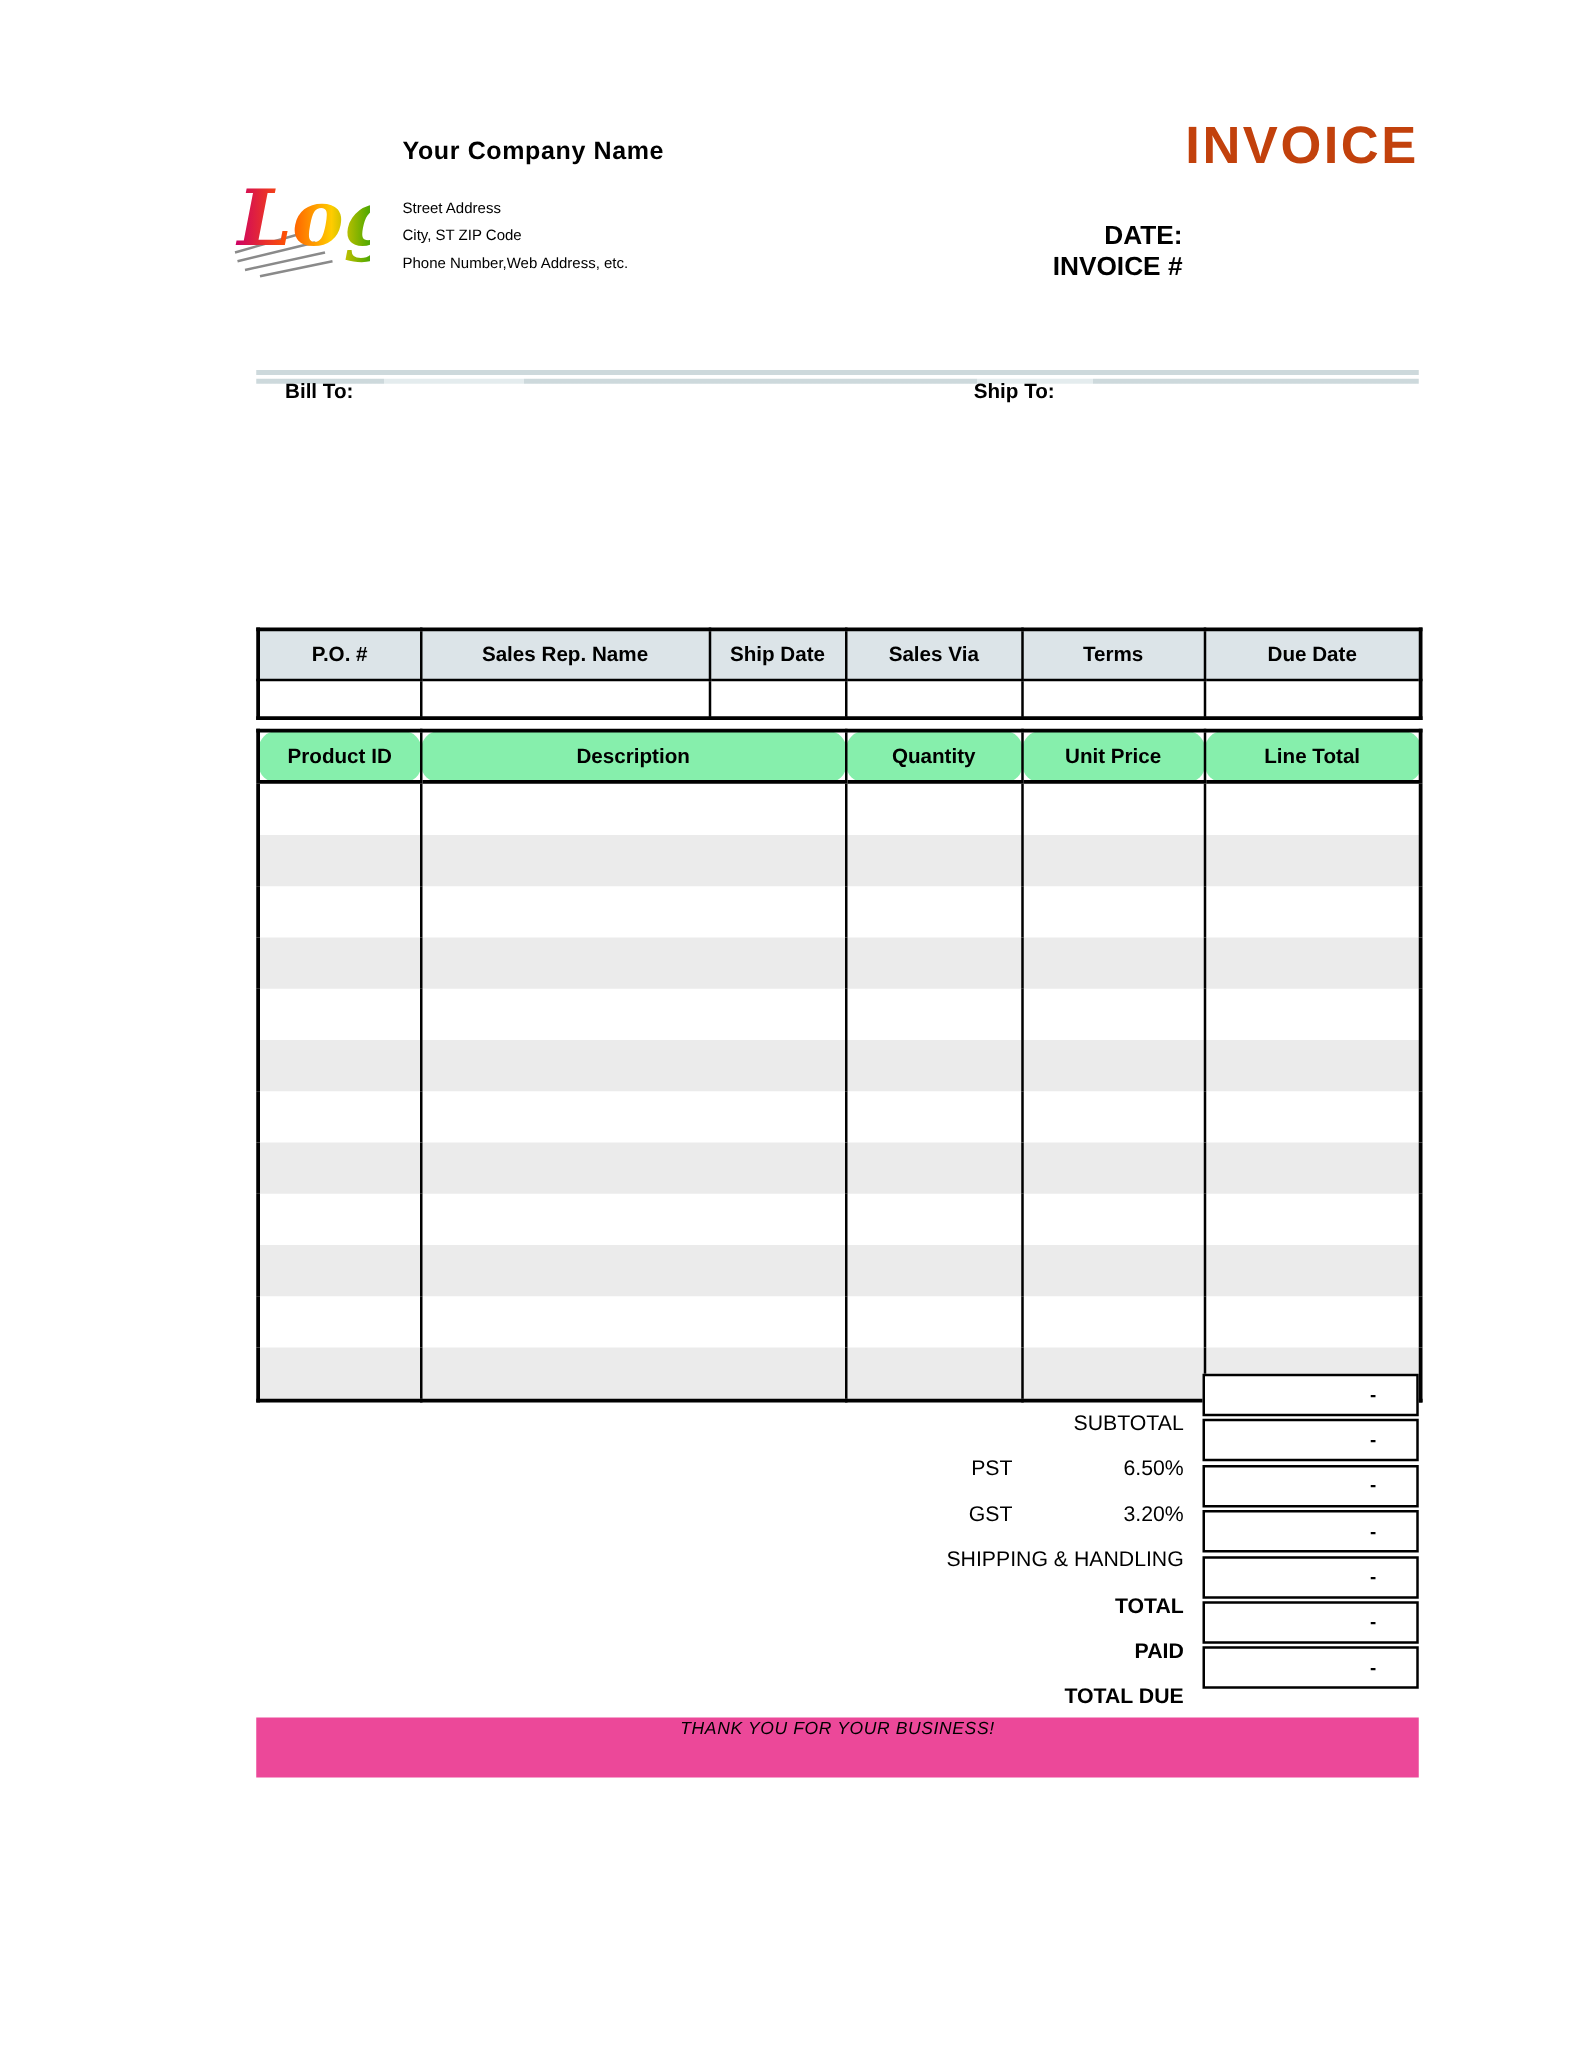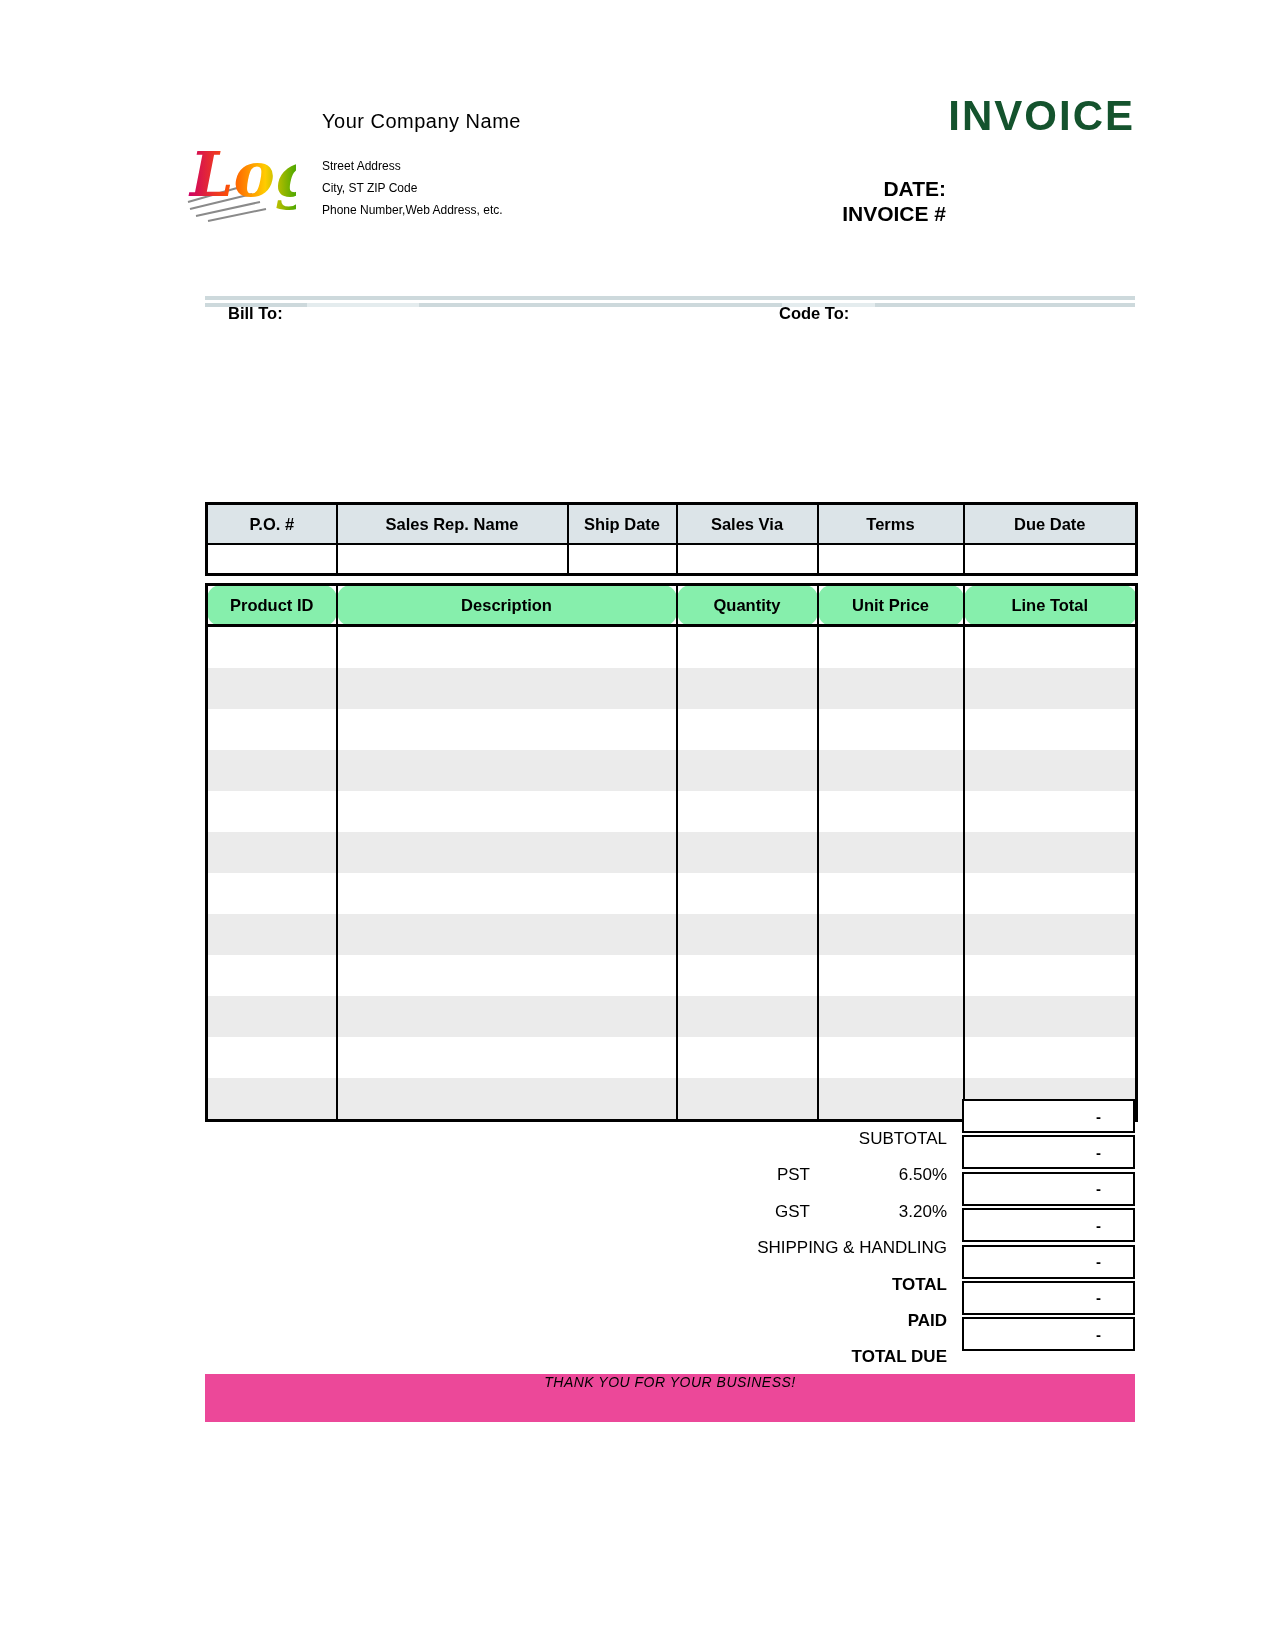--- a/index.html
+++ b/index.html
@@ -2,25 +2,25 @@
 <html><head>
 <meta charset="utf-8">
 <style>
   html,body{margin:0;padding:0;background:#ffffff;}
   .page{
     position:relative;width:1275px;height:1650px;background:#ffffff;
     font-family:"Liberation Sans", sans-serif;color:#000;overflow:hidden;
   }
   
   .logo{position:absolute;left:186px;top:110px;width:110px;height:115px;}
-  .company-name{position:absolute;left:322px;top:110px;font-size:20px;font-weight:normal;letter-spacing:.5px;}
+  .company-name{position:absolute;left:322px;top:110px;font-size:20px;font-weight:bold;letter-spacing:.5px;}
   .address{position:absolute;left:322px;top:155px;font-size:12px;line-height:22px;}
   .invoice-title{
     position:absolute;right:140px;top:92px;font-size:42px;font-weight:bold;
-    letter-spacing:2px;color:#14532d;
+    letter-spacing:2px;color:#c2410c;
   }
   .meta{position:absolute;right:329px;top:176px;text-align:right;font-size:21px;font-weight:bold;line-height:25px;}
   
   .divider-a{position:absolute;left:205px;top:296px;width:930px;height:4px;background:#cdd9dc;}
   .divider-b{position:absolute;left:205px;top:303px;width:930px;height:4px;
     background:linear-gradient(to right,#cdd9dc 0 11%,#e4ecee 11% 23%,#cdd9dc 23% 62%,#e4ecee 62% 72%,#cdd9dc 72% 100%);}
   .bill-to{position:absolute;left:228px;top:304px;font-size:16.5px;font-weight:bold;}
   .ship-to{position:absolute;left:779px;top:304px;font-size:16.5px;font-weight:bold;}
   
   table{border-collapse:collapse;table-layout:fixed;padding-left:47px;}
@@ -91,21 +91,21 @@
 
   <div class="invoice-title">INVOICE</div>
   <div class="meta">
     <div>DATE:</div>
     <div>INVOICE #</div>
   </div>
 
   <div class="divider-a"></div>
   <div class="divider-b"></div>
   <div class="bill-to">Bill To:</div>
-  <div class="ship-to">Code To:</div>
+  <div class="ship-to">Ship To:</div>
 
   <table class="order-table">
     <colgroup>
       <col style="width:130px">
         <col style="width:231px">
         <col style="width:109px">
       <col style="width:141px">
         <col style="width:146px">
         <col style="width:173px">
     </colgroup>

